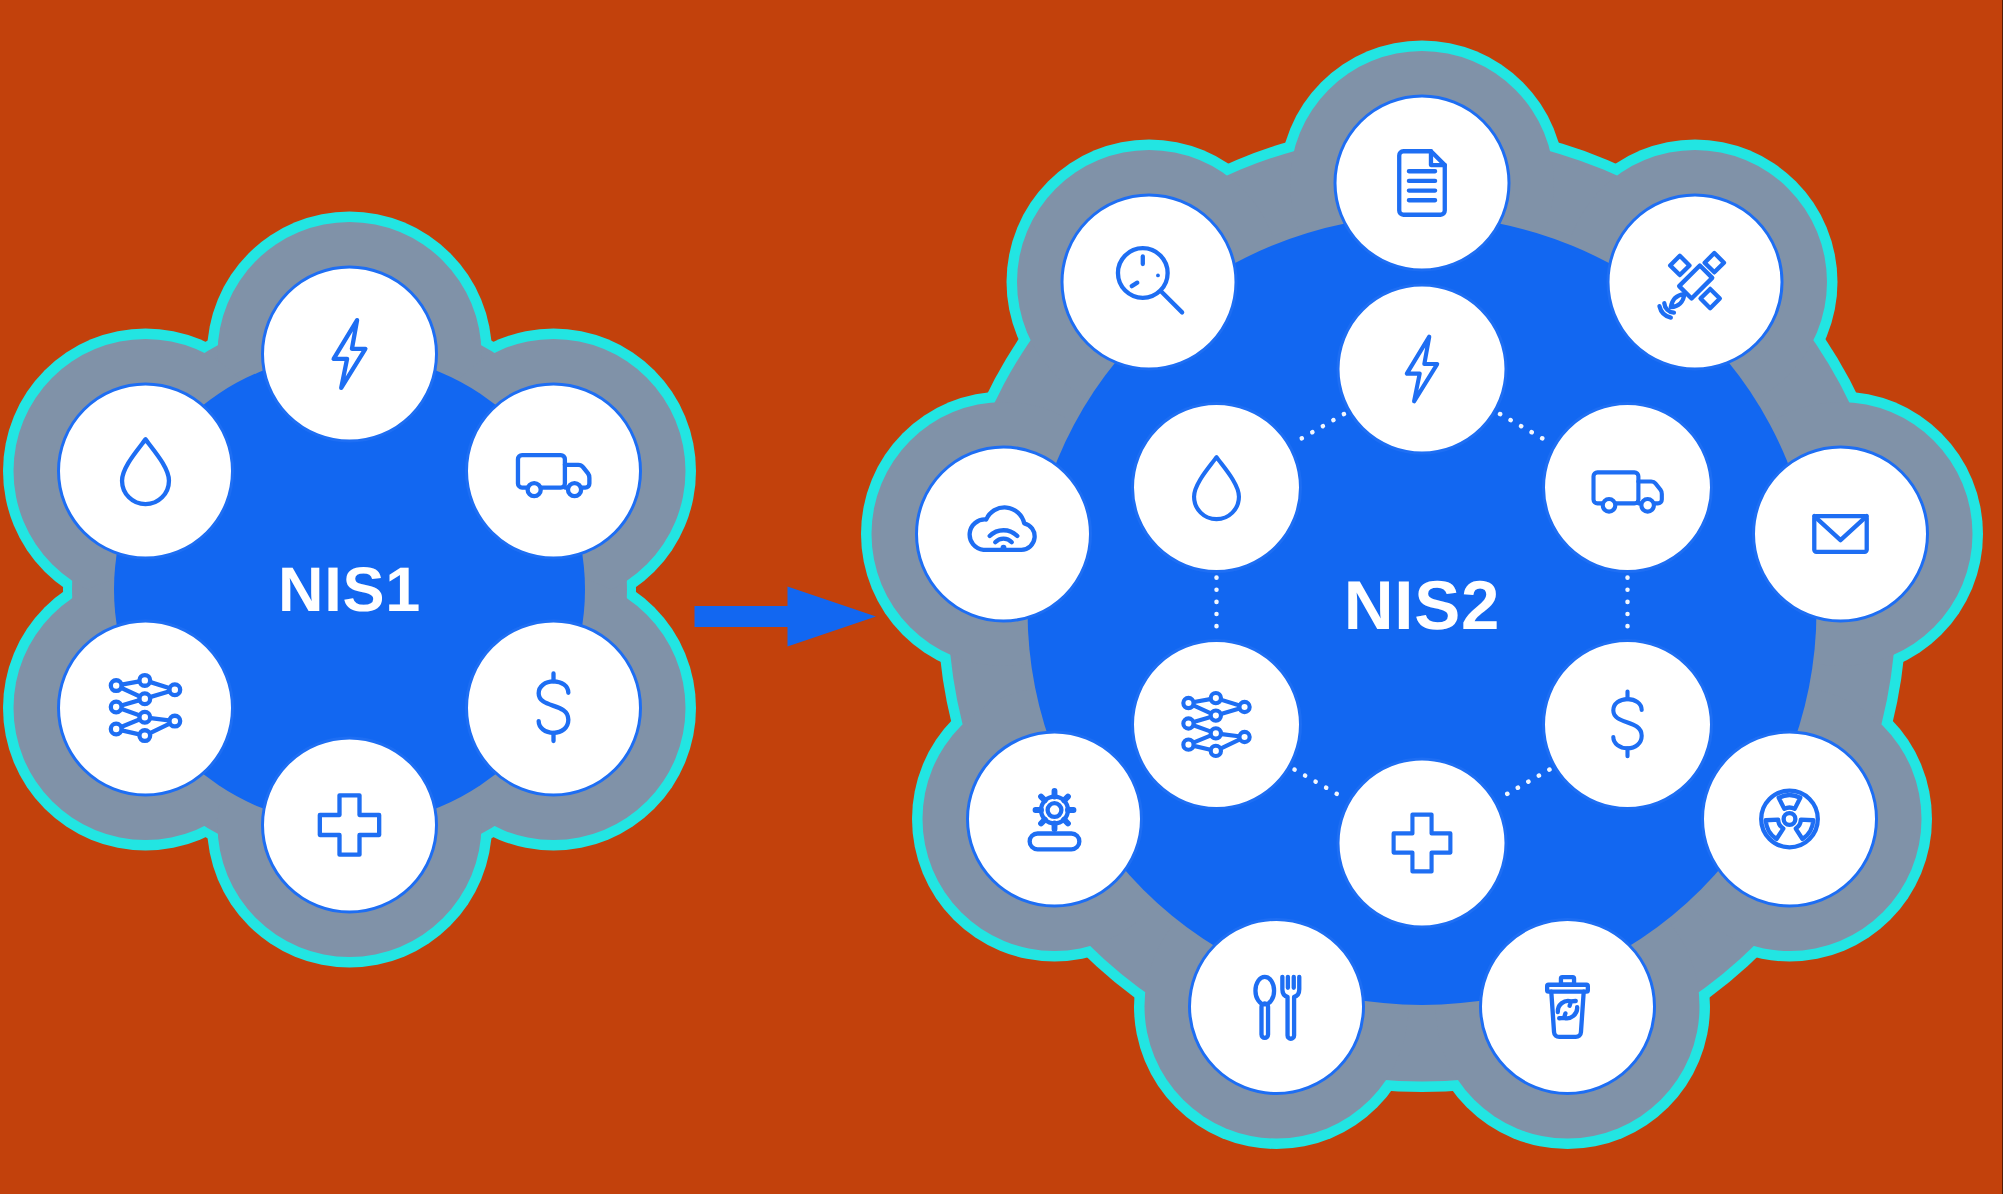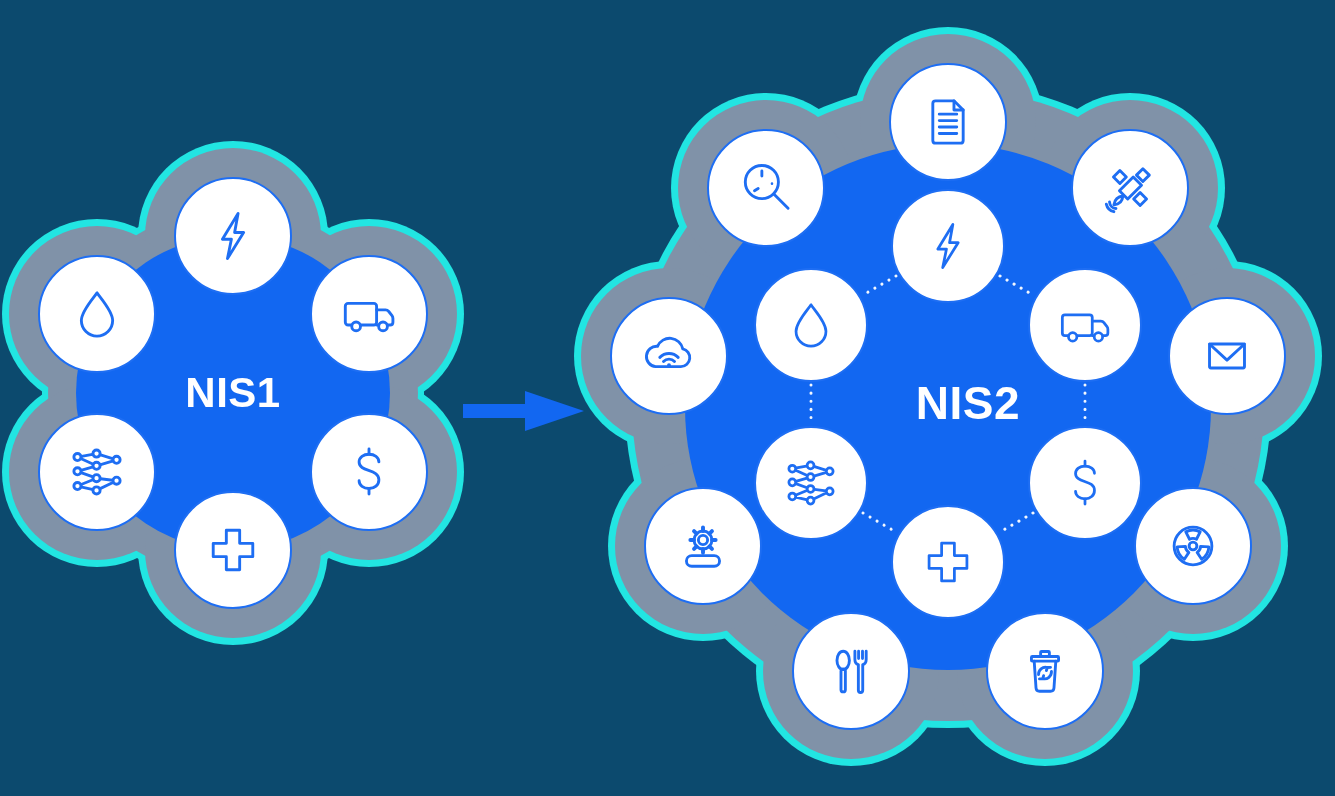--- a/index.html
+++ b/index.html
@@ -1,22 +1,22 @@
 <!DOCTYPE html>
 <html><head>
 <meta charset="utf-8">
 <style>
   html,body{margin:0;padding:0;background:#000;}
-  .stage{position:relative;width:1335px;height:796px;background:#0c4a6e;overflow:hidden;
+  .stage{position:relative;width:1335px;height:796px;background:#c2410c;overflow:hidden;
          font-family:"Liberation Sans",sans-serif;}
   .stage svg{position:absolute;left:0;top:0;}
   .cluster-label{position:absolute;color:#ffffff;font-weight:700;text-align:center;
                  letter-spacing:0.5px;line-height:1;}
   #nis1-label{left:103px;top:372px;width:260px;font-size:42px;}
-  #nis2-label{left:838px;top:380px;width:260px;font-size:46px;}
+  #nis2-label{left:818px;top:380px;width:260px;font-size:46px;}
   .ic{stroke:#1E6EF3;fill:none;stroke-width:1.25px;stroke-linecap:round;stroke-linejoin:round;}
   .icdot{fill:#1E6EF3;stroke:none;}
   .white-circle{fill:#ffffff;stroke:#1E6EF3;stroke-width:2px;}
   .cyan{fill:#22E5E2;}
   .gray{fill:#8092A8;}
   .blue-core{fill:#1267F1;}
   .dotline{stroke:#ffffff;stroke-width:3px;stroke-linecap:round;stroke-dasharray:0.1 8;fill:none;opacity:0.95;}
 </style>
 </head>
 <body>

